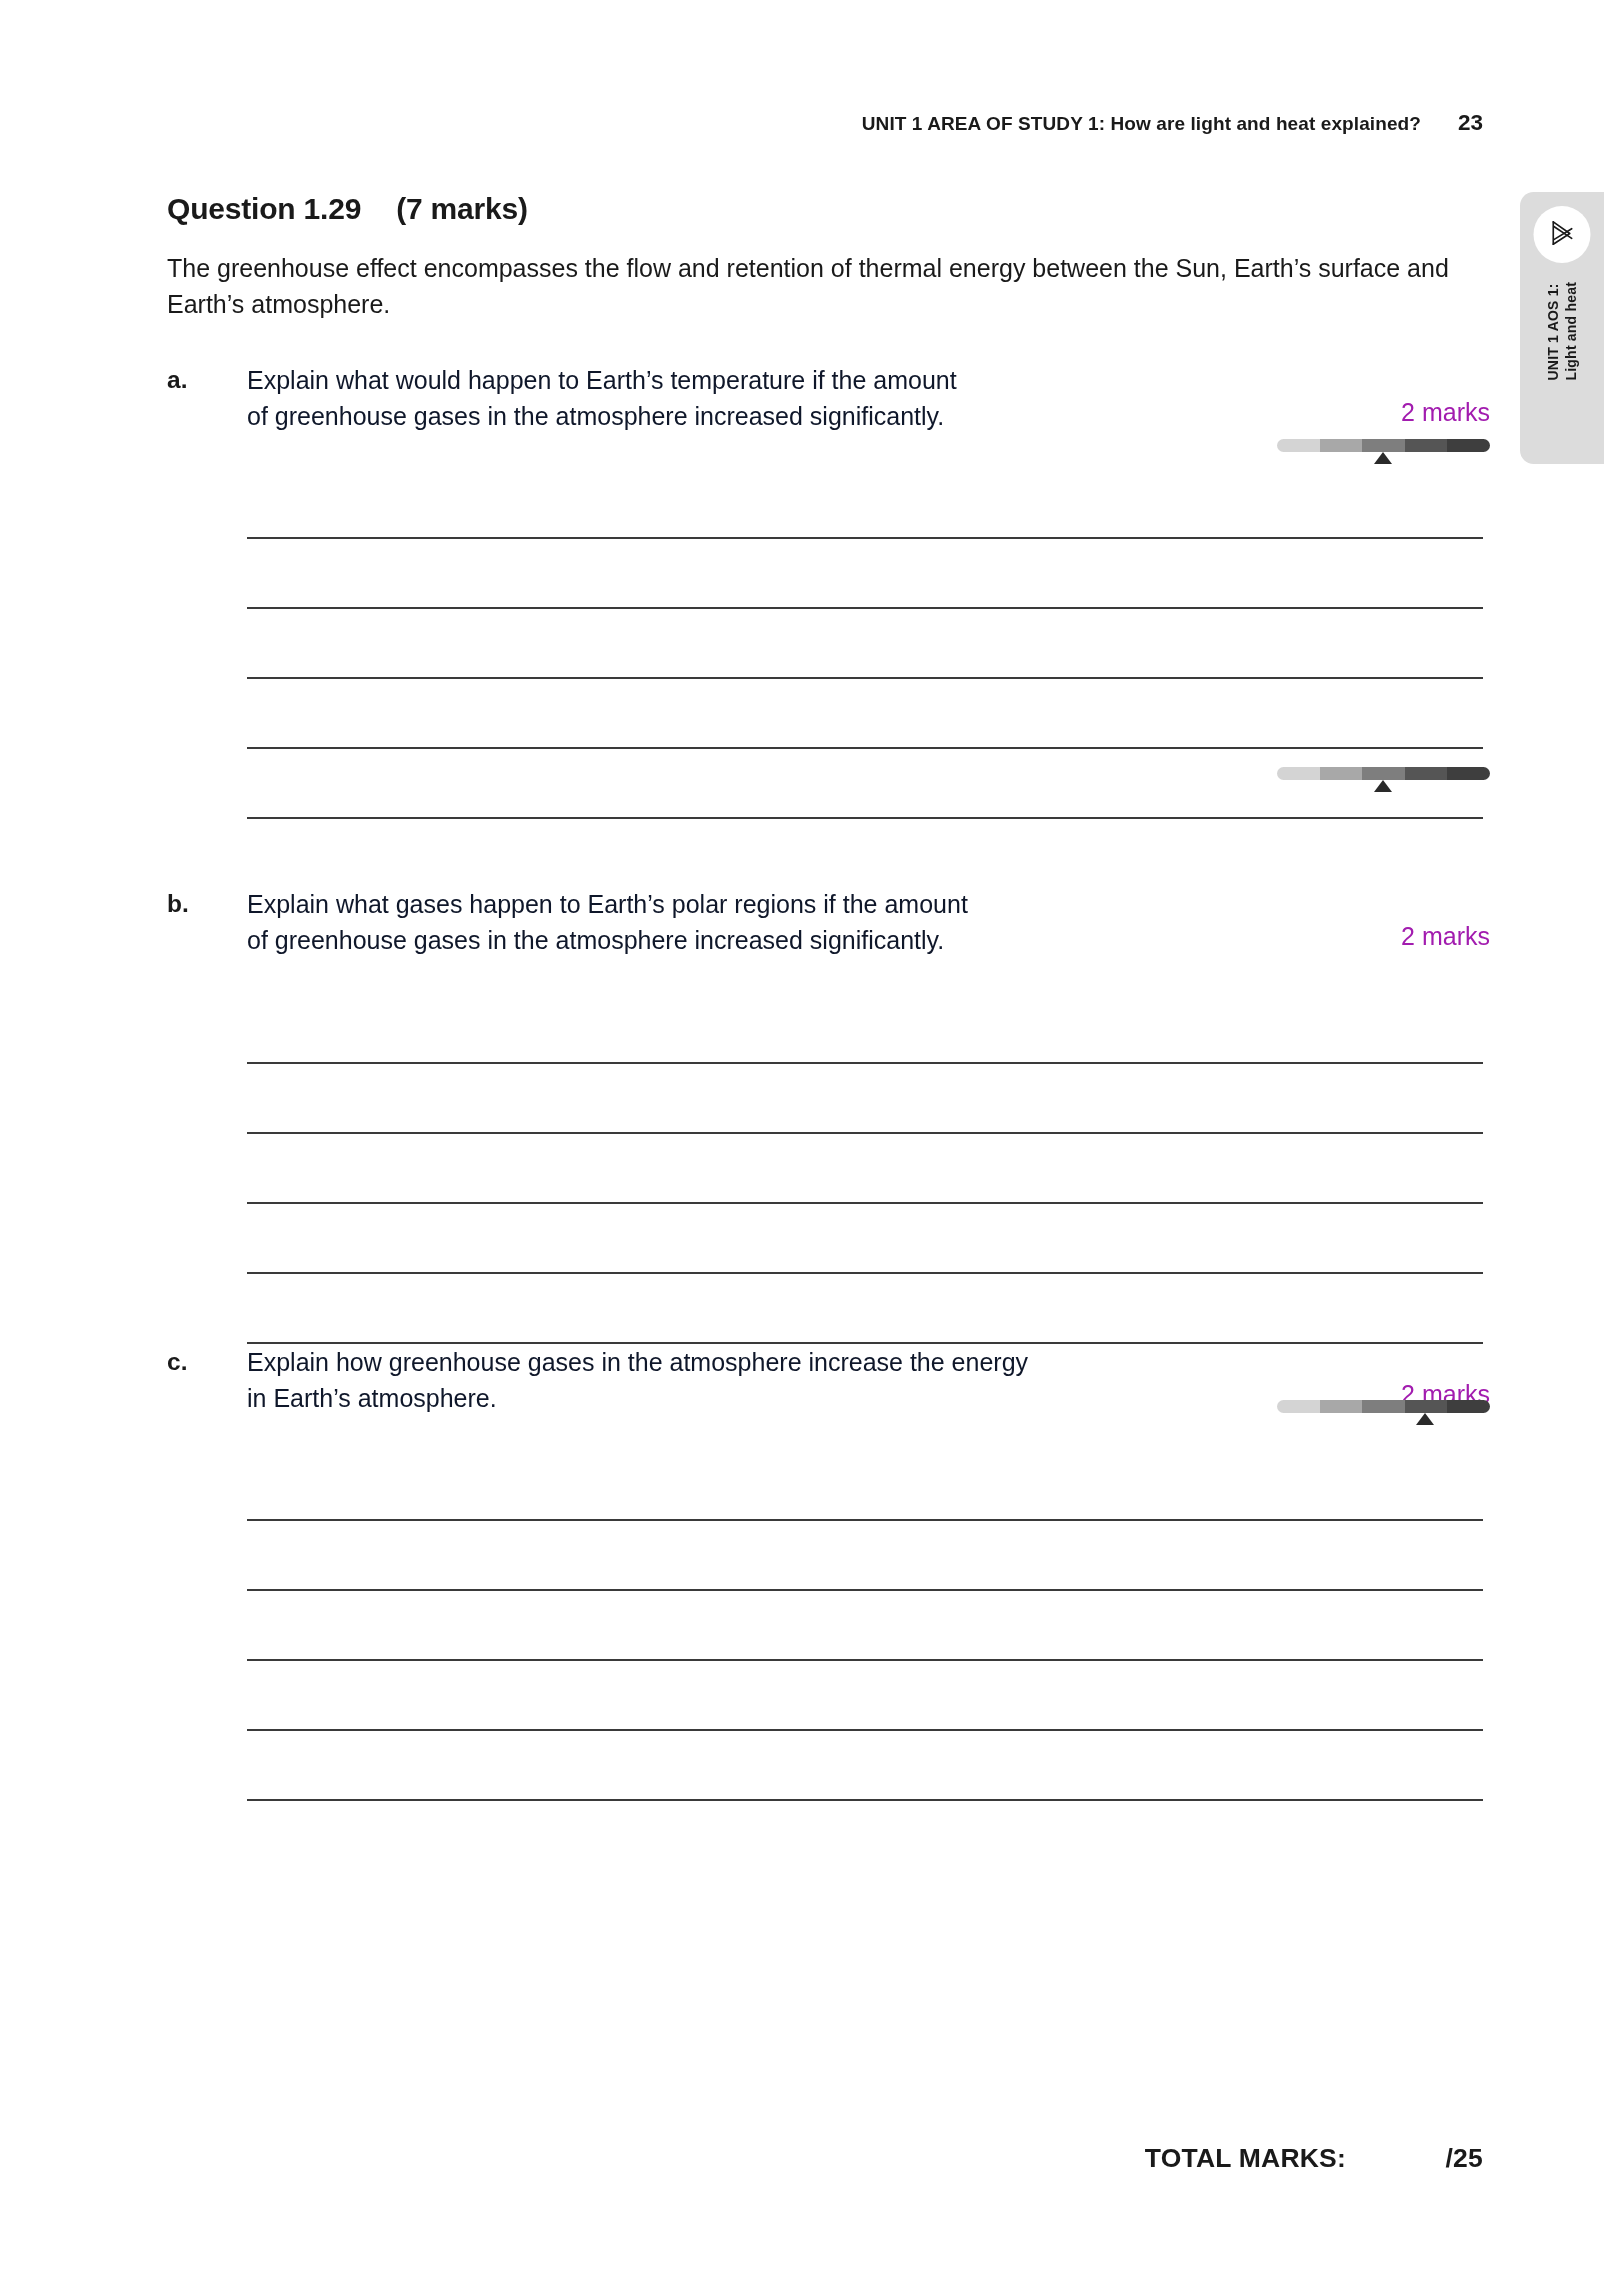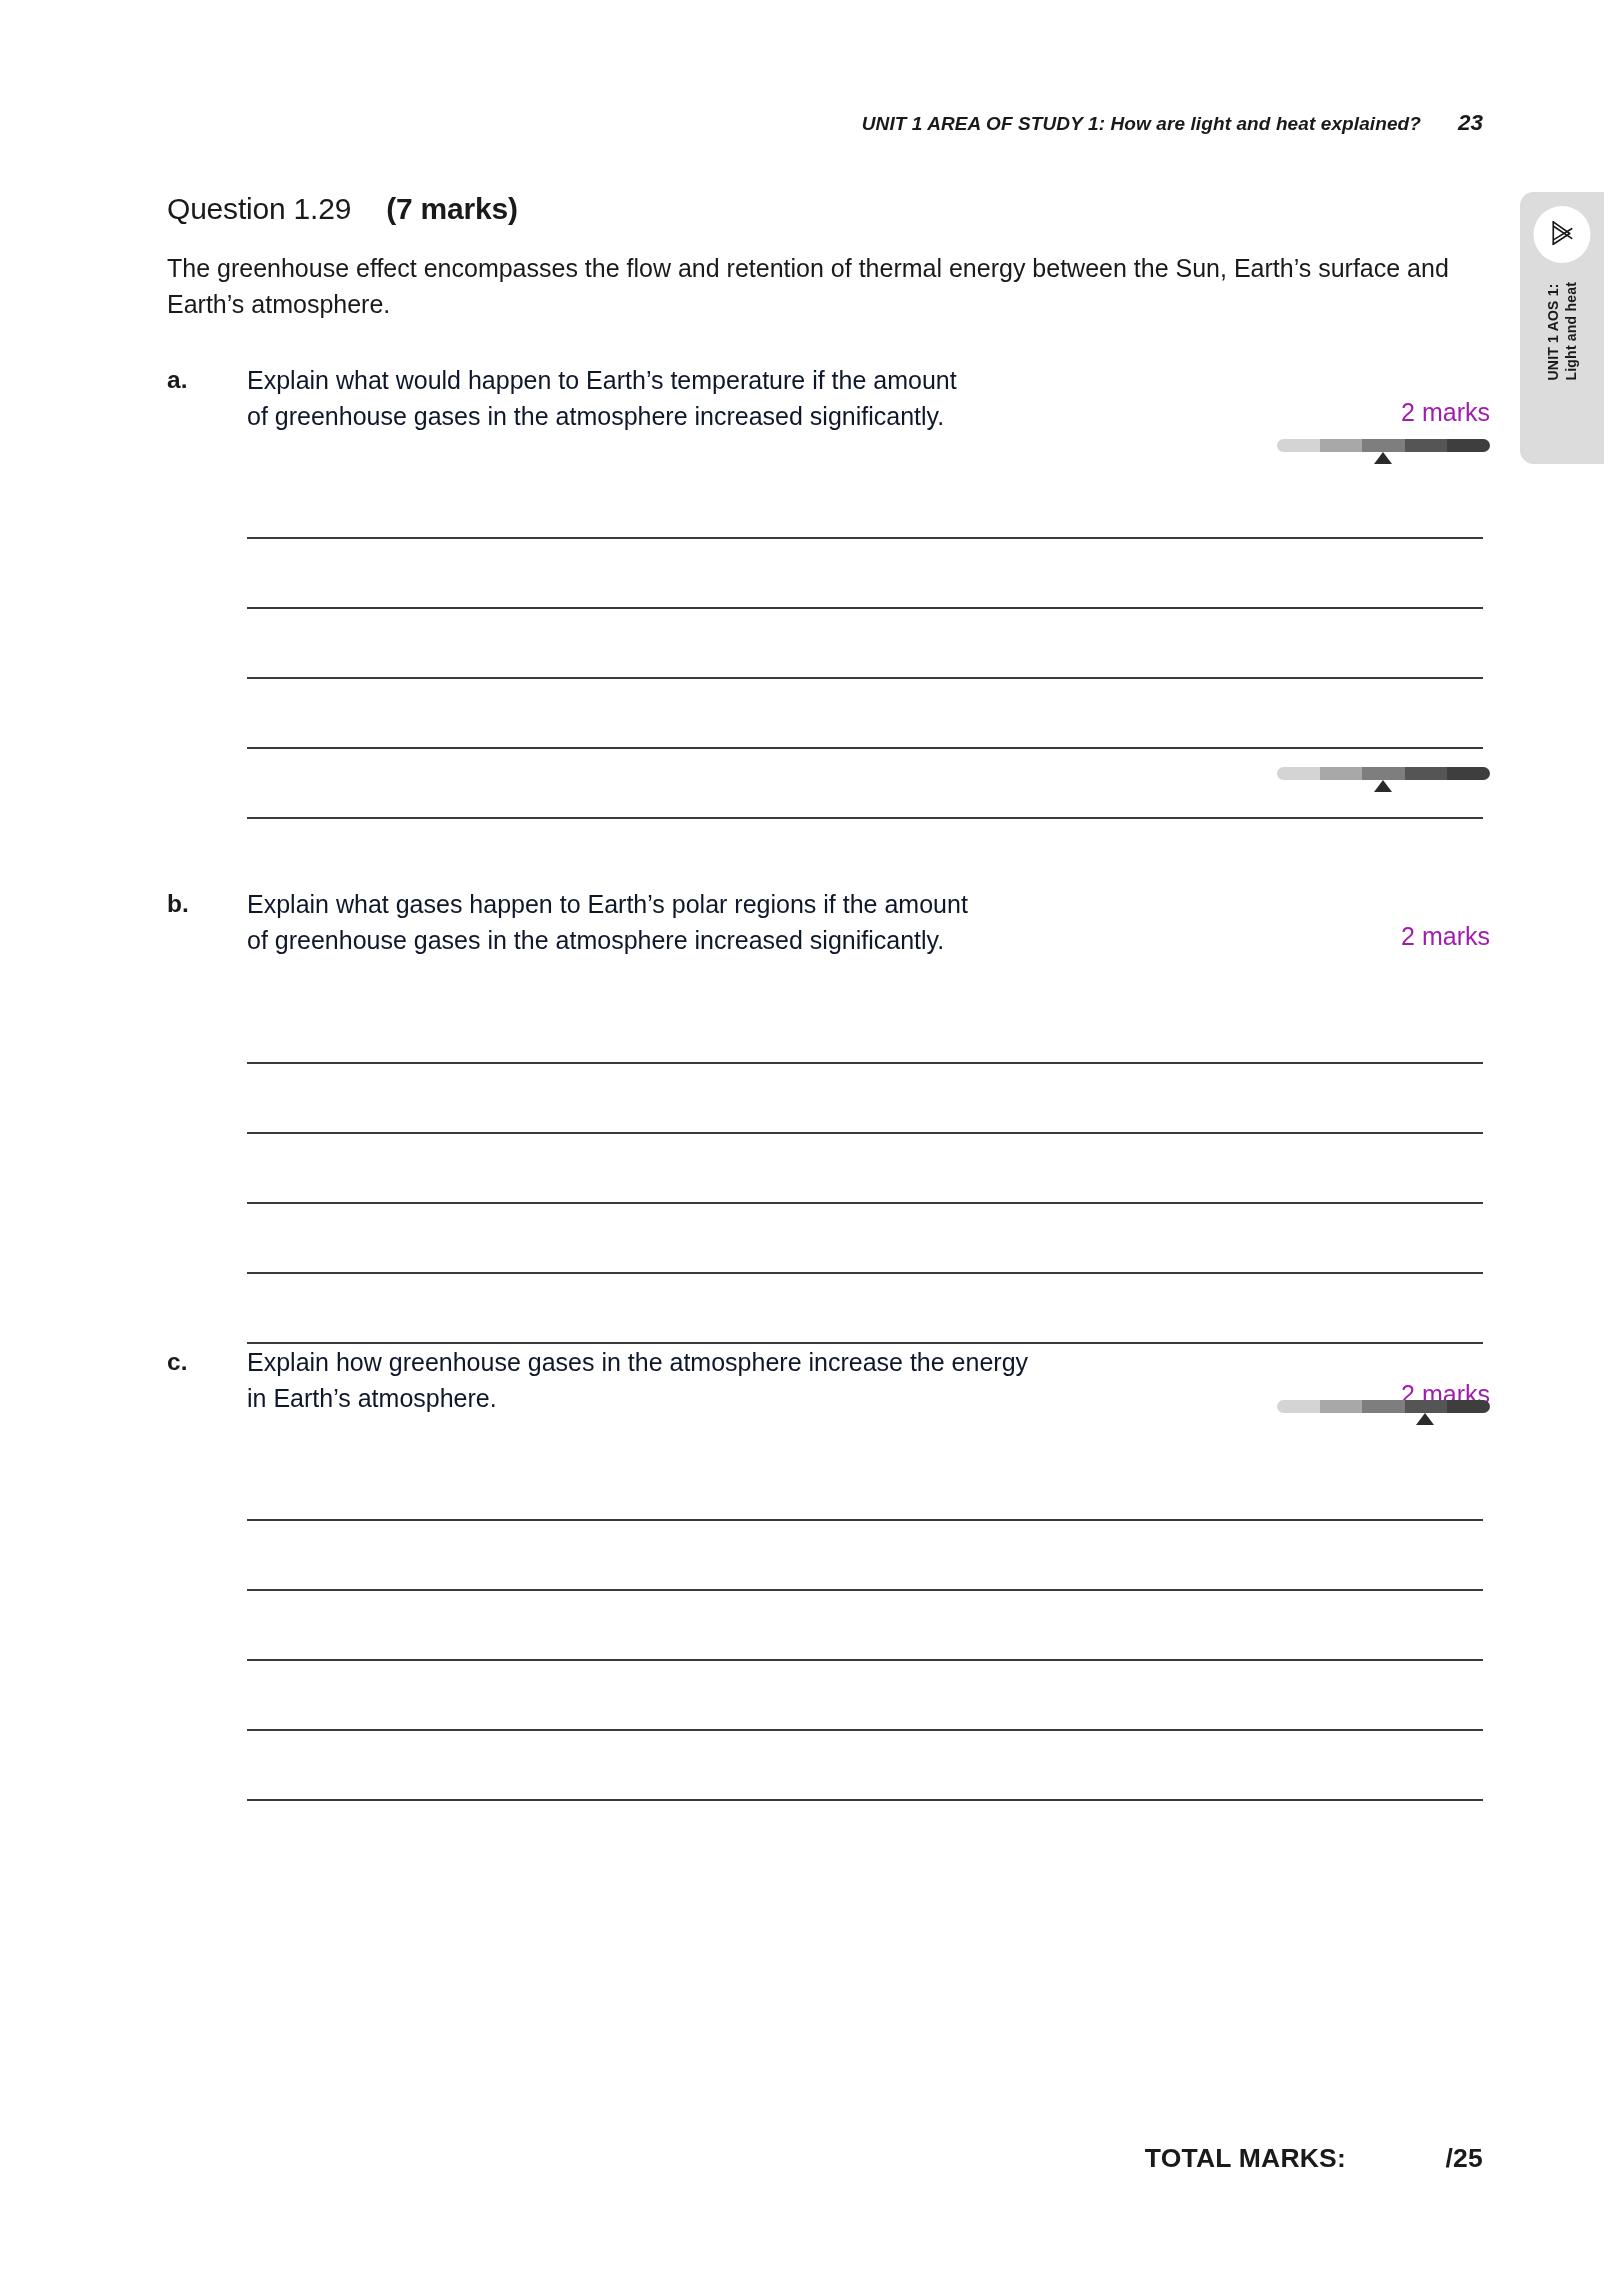--- a/index.html
+++ b/index.html
@@ -19,21 +19,20 @@
   
   .running-header {
     position: absolute;
     top: 110px;
     left: 0;
     width: 1483px;
     display: flex;
     justify-content: flex-end;
     align-items: baseline;
     gap: 29px;
-    font-style: italic;
   }
   .running-header-title {
     font-size: 19px;
     font-weight: 700;
     letter-spacing: 0.1px;
     color: #1a1a1a;
     white-space: nowrap;
   }
   .running-header-page {
     font-size: 22.5px;
@@ -92,21 +91,21 @@
   .question-heading {
     position: absolute;
     left: 167px;
     top: 192px;
     display: flex;
     align-items: baseline;
     gap: 35px;
   }
   .question-number {
     font-size: 30px;
-    font-weight: 400;
+    font-weight: 700;
     letter-spacing: -0.2px;
     color: #1a1a1a;
   }
   .question-marks {
     font-size: 30px;
     font-weight: 800;
     letter-spacing: -0.2px;
     color: #1a1a1a;
   }
 

